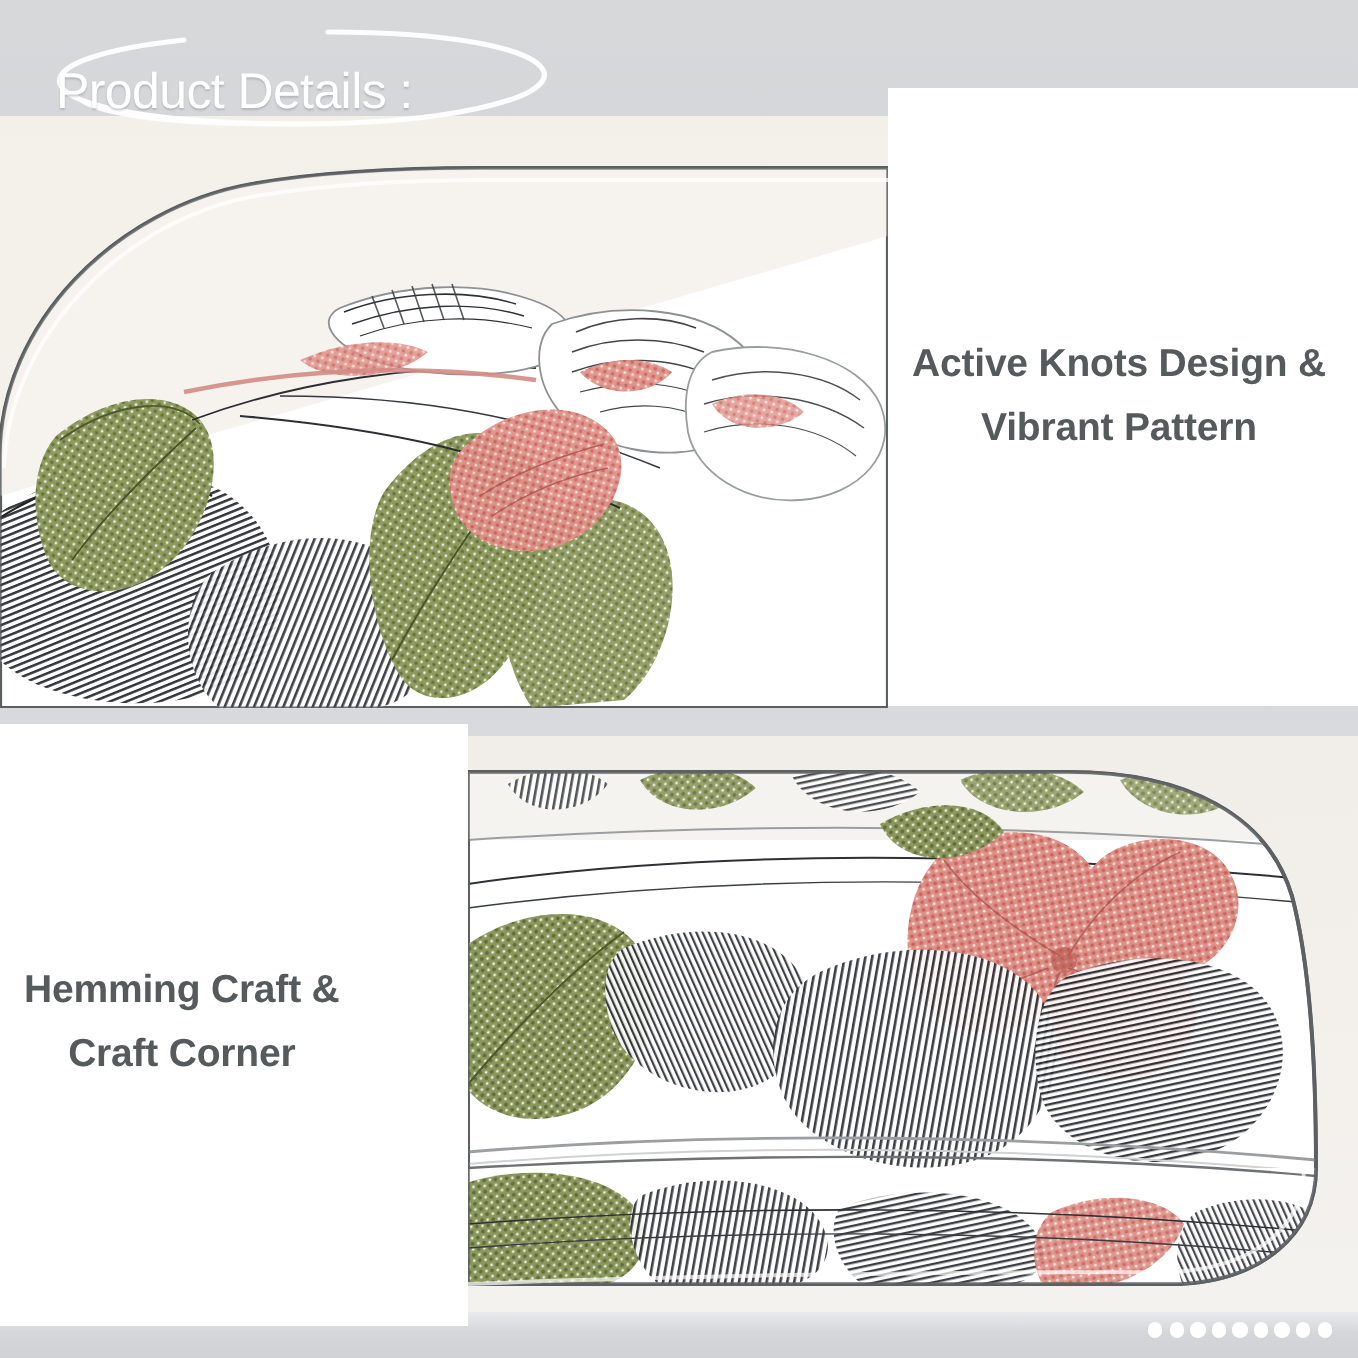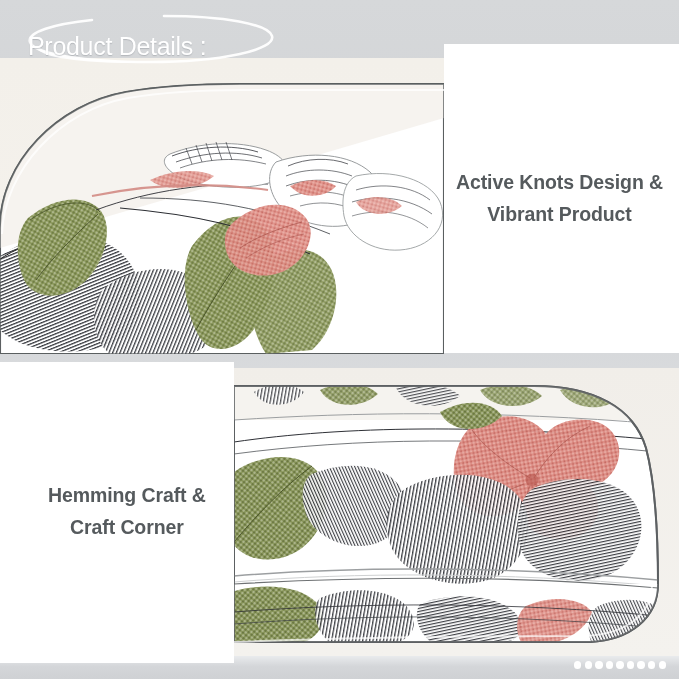--- a/index.html
+++ b/index.html
@@ -51,21 +51,21 @@
 
   
   .caption {
     position:absolute;
     background:#ffffff;
     display:flex; align-items:center; justify-content:flex-start;
     text-align:center;
     z-index:30;
   }
   #caption-right { left:444px; top:44px; width:235px; height:309px; }
-  #caption-left  { left:0;    top:362px; width:234px; height:300px;padding-left:36px; }
+  #caption-left  { left:0;    top:362px; width:234px; height:300px; }
   .caption p {
     font-size:19.5px; font-weight:bold; color:#555a5d;
     line-height:1.62; letter-spacing:-0.1px;
     padding:0 12px;
   }
 
   
   #bottom-strip {
     position:absolute; left:0; top:656px; width:679px; height:23px;
     background:linear-gradient(180deg,#e9ebed 0%,#d4d6d9 45%,#cfd1d4 100%);
@@ -321,21 +321,21 @@
       <path d="M0,18 L300,18 C360,18 400,40 412,80
                C422,118 424,170 424,216
                C424,250 396,272 356,274 L0,274 Z" fill="none" stroke="#5d6163" stroke-width="1.8" opacity="0.9"></path>
       <path d="M0,274 C150,268 300,268 352,268 C390,266 418,248 418,216" fill="none" stroke="#ffffff" stroke-width="2" opacity="0.7"></path>
     </svg>
   </div>
 
   <div class="caption" id="caption-right">
     <p>
       <span>Active Knots Design &amp;</span><br>
-      <span>Vibrant Product</span>
+      <span>Vibrant Pattern</span>
     </p>
   </div>
 
   <div class="caption" id="caption-left">
     <p>
       <span>Hemming Craft &amp;</span><br>
       <span>Craft Corner</span>
     </p>
   </div>
 

